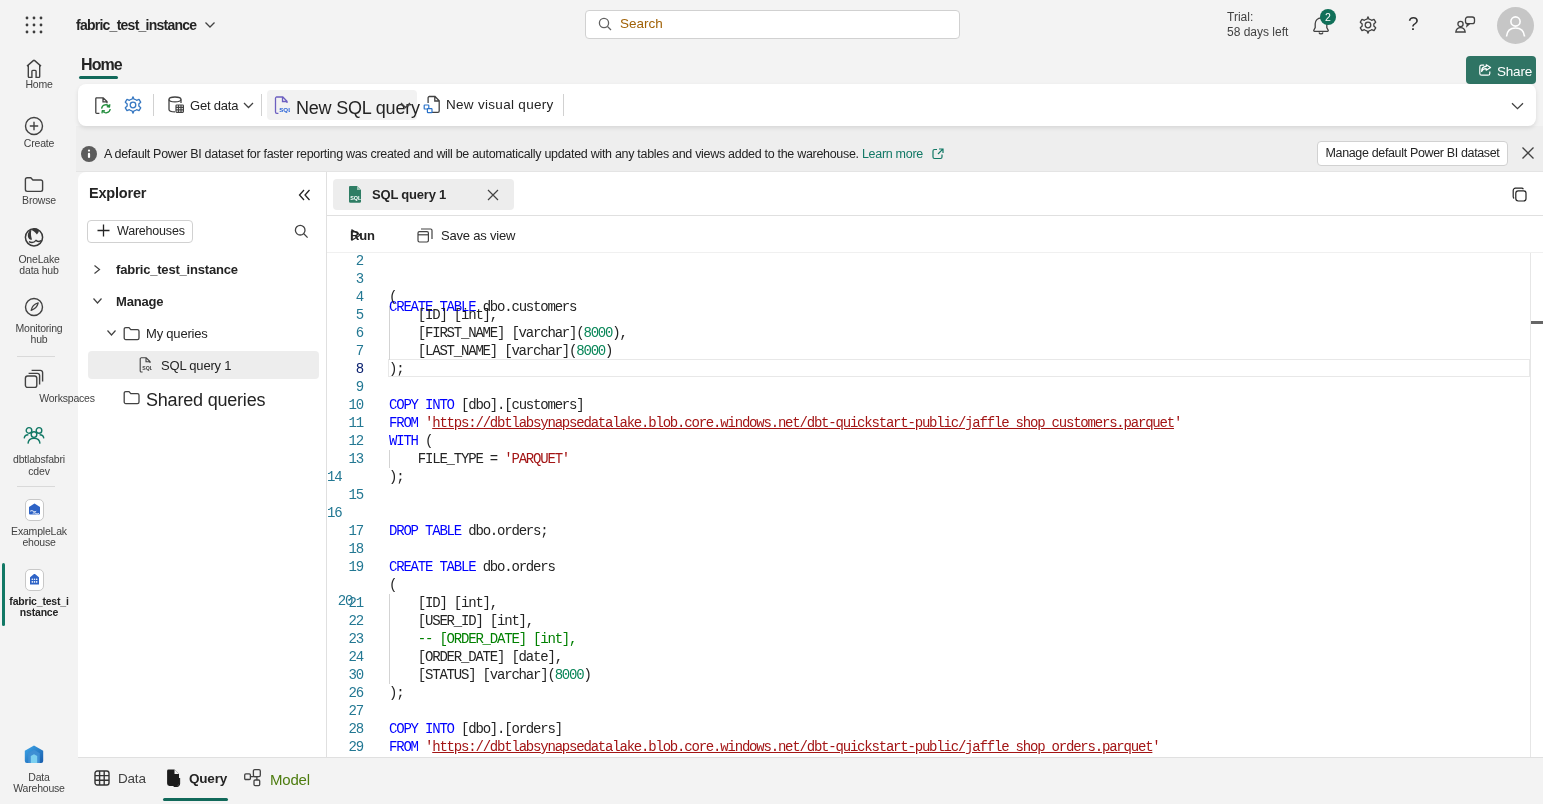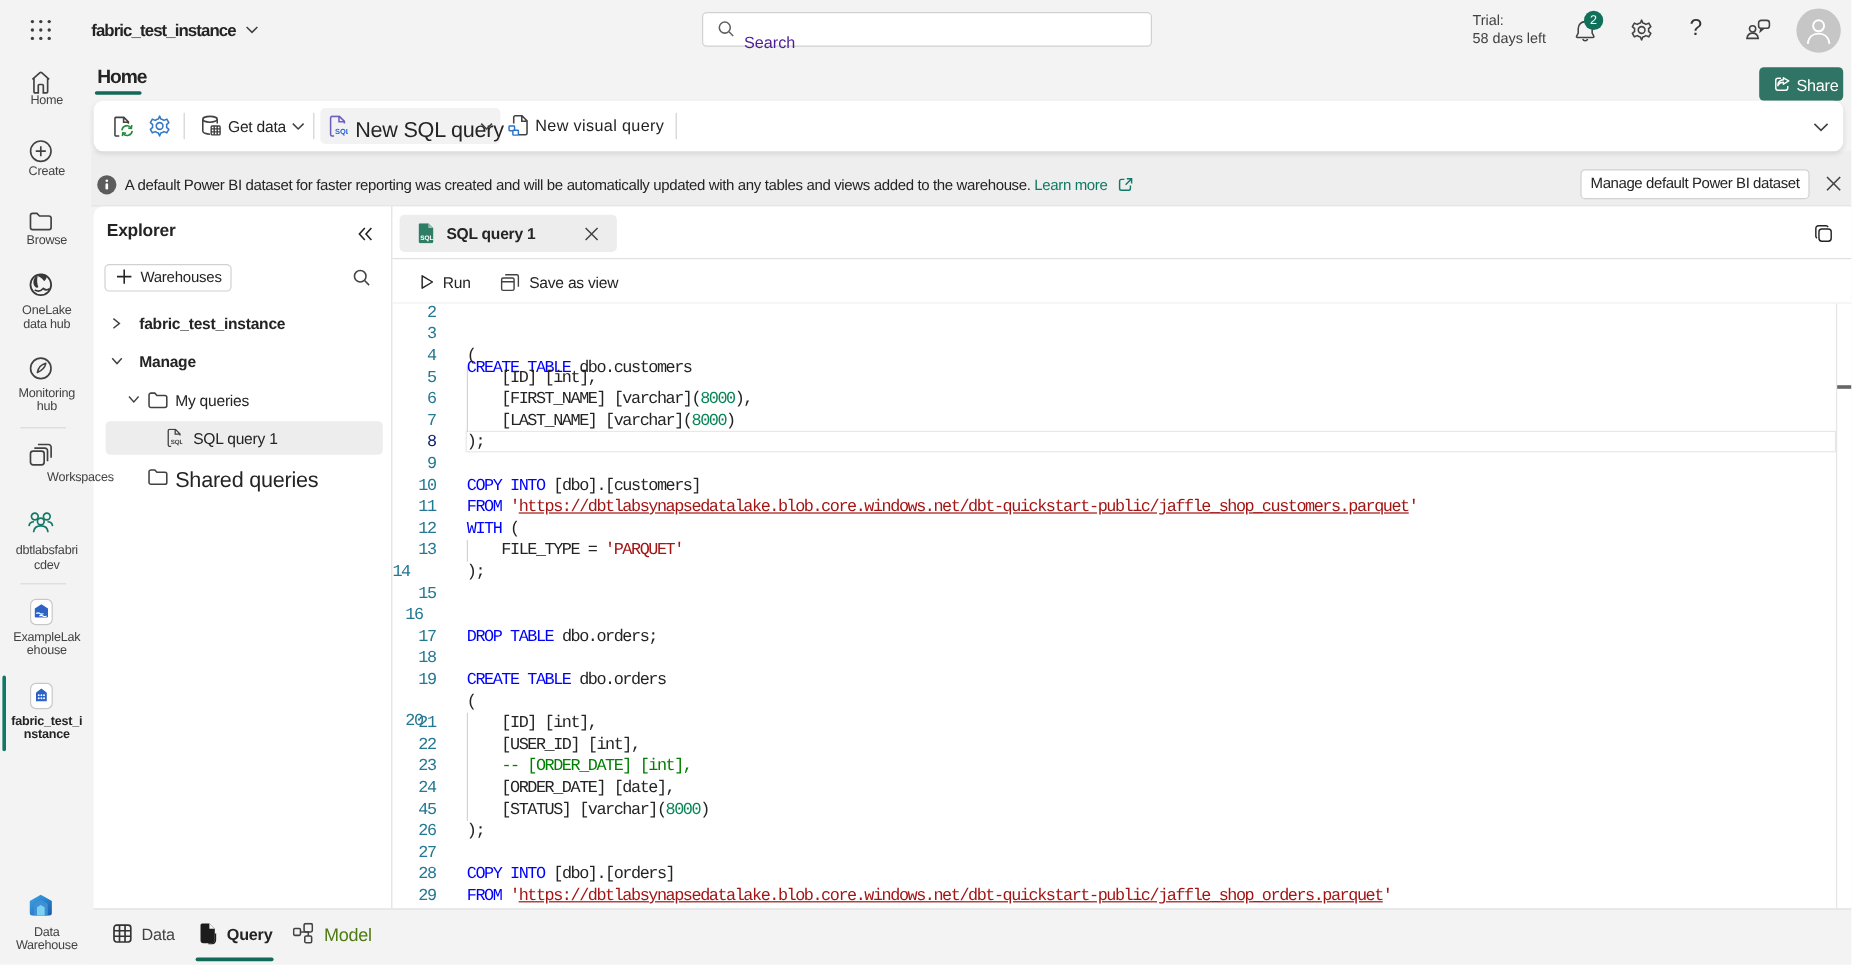--- a/index.html
+++ b/index.html
@@ -40,21 +40,21 @@
   <div class="a" style="left:76px;top:17px;font-size:14px;font-weight:600;letter-spacing:-0.75px;">fabric_test_instance</div>
   <svg class="a" style="left:204px;top:21px;" width="12" height="8" viewBox="0 0 12 8">
     <path d="M1.5 1.5 L6 6 L10.5 1.5" fill="none" stroke="#424242" stroke-width="1.3"></path>
   </svg>
 
   <div class="a" style="left:585px;top:10px;width:373px;height:27px;background:#fff;border:1px solid #d1d1d1;border-radius:4px;"></div>
   <svg class="a" style="left:598px;top:17px;" width="14" height="14" viewBox="0 0 14 14">
     <circle cx="6" cy="6" r="4.6" fill="none" stroke="#616161" stroke-width="1.3"></circle>
     <path d="M9.5 9.5 L13 13" stroke="#616161" stroke-width="1.3"></path>
   </svg>
-  <div class="a" style="left:620px;top:16px;font-size:13.5px;color:#4c1d95;margin-top:12px;">Search</div>
+  <div class="a" style="left:620px;top:16px;font-size:13.5px;color:#a16207;">Search</div>
 
   <div class="a" style="left:1227px;top:10px;font-size:12px;color:#424242;line-height:14.5px;">Trial:<br>58 days left</div>
 
   <svg class="a" style="left:1311px;top:16px;" width="20" height="20" viewBox="0 0 20 20">
     <path d="M10 2 C6.7 2 4.2 4.5 4.2 7.8 L4.2 11.5 L2.8 14.2 A0.8 0.8 0 0 0 3.5 15.3 L16.5 15.3 A0.8 0.8 0 0 0 17.2 14.2 L15.8 11.5 L15.8 7.8 C15.8 4.5 13.3 2 10 2 Z" fill="none" stroke="#424242" stroke-width="1.3"></path>
     <path d="M8 16.5 A2.1 2.1 0 0 0 12 16.5" fill="none" stroke="#424242" stroke-width="1.3"></path>
   </svg>
   <div class="a" style="left:1320px;top:9px;width:16px;height:16px;border-radius:50%;background:#117059;color:#fff;font-size:10.5px;text-align:center;line-height:16px;">2</div>
 
   <svg class="a" style="left:1358px;top:15px;" width="20" height="20" viewBox="0 0 20 20">
@@ -242,21 +242,21 @@
       <rect x="3.8" y="3.8" width="10.2" height="10.2" rx="2.4"></rect>
       <path d="M2.2 11.4 A1.9 1.9 0 0 1 1.2 9.8 L1.2 3.4 A2.2 2.2 0 0 1 3.4 1.2 L9.8 1.2 A1.9 1.9 0 0 1 11.4 2.2"></path>
     </g>
   </svg>
 </div>
 
 <div id="runrow">
   <svg class="a" style="left:350px;top:228px;" width="12" height="14" viewBox="0 0 12 14">
     <path d="M1.8 1.8 L10.4 7 L1.8 12.2 Z" fill="none" stroke="#242424" stroke-width="1.2" stroke-linejoin="round"></path>
   </svg>
-  <div class="a" style="left:369px;top:228px;font-size:13px;letter-spacing:-0.2px;">Run</div>
+  <div class="a" style="left:350px;top:228px;font-size:13px;letter-spacing:-0.2px;font-weight:bold;">Run</div>
   <svg class="a" style="left:417px;top:228px;" width="16" height="15" viewBox="0 0 16 15">
     <g fill="none" stroke="#424242" stroke-width="1.2">
       <rect x="1" y="3.6" width="10.4" height="10.4" rx="1.4"></rect>
       <path d="M1 6.8 L11.4 6.8"></path>
       <path d="M4 1 L13.6 1 A1.4 1.4 0 0 1 15 2.4 L15 11"></path>
     </g>
   </svg>
   <div class="a" style="left:441px;top:228px;font-size:13px;letter-spacing:-0.2px;">Save as view</div>
 </div>
 
@@ -284,37 +284,37 @@
   <div class="a code" style="left:389px;top:396px;"><span class="k">COPY</span> <span class="k">INTO</span> [dbo].[customers]</div>
   <div class="a num" style="left:327px;top:414px;width:36px;text-align:right;">11</div>
   <div class="a code" style="left:389px;top:414px;"><span class="k">FROM</span> <span class="s">'<span class="u">https://dbtlabsynapsedatalake.blob.core.windows.net/dbt-quickstart-public/jaffle_shop_customers.parquet</span>'</span></div>
   <div class="a num" style="left:327px;top:432px;width:36px;text-align:right;">12</div>
   <div class="a code" style="left:389px;top:432px;"><span class="k">WITH</span> (</div>
   <div class="a num" style="left:327px;top:450px;width:36px;text-align:right;">13</div>
   <div class="a code" style="left:389px;top:450px;">    FILE_TYPE = <span class="s">'PARQUET'</span></div>
   <div class="a num" style="left:327px;top:468px;width:36px;text-align:left;">14</div>
   <div class="a code" style="left:389px;top:468px;">);</div>
   <div class="a num" style="left:327px;top:486px;width:36px;text-align:right;">15</div>
-  <div class="a num" style="left:327px;top:504px;width:36px;text-align:center;">16</div>
+  <div class="a num" style="left:327px;top:504px;width:36px;text-align:left;">16</div>
   <div class="a num" style="left:327px;top:522px;width:36px;text-align:right;">17</div>
   <div class="a code" style="left:389px;top:522px;"><span class="k">DROP</span> <span class="k">TABLE</span> dbo.orders;</div>
   <div class="a num" style="left:327px;top:540px;width:36px;text-align:right;">18</div>
   <div class="a num" style="left:327px;top:558px;width:36px;text-align:right;">19</div>
   <div class="a code" style="left:389px;top:558px;"><span class="k">CREATE</span> <span class="k">TABLE</span> dbo.orders</div>
   <div class="a num" style="left:327px;top:592px;width:36px;text-align:center;">20</div>
   <div class="a code" style="left:389px;top:576px;">(</div>
   <div class="a num" style="left:327px;top:594px;width:36px;text-align:right;">21</div>
   <div class="a code" style="left:389px;top:594px;">    [ID] [int],</div>
   <div class="a num" style="left:327px;top:612px;width:36px;text-align:right;">22</div>
   <div class="a code" style="left:389px;top:612px;">    [USER_ID] [int],</div>
   <div class="a num" style="left:327px;top:630px;width:36px;text-align:right;">23</div>
   <div class="a code" style="left:389px;top:630px;">    <span class="c">-- [ORDER_DATE] [int],</span></div>
   <div class="a num" style="left:327px;top:648px;width:36px;text-align:right;">24</div>
   <div class="a code" style="left:389px;top:648px;">    [ORDER_DATE] [date],</div>
-  <div class="a num" style="left:327px;top:666px;width:36px;text-align:right;">45</div>
+  <div class="a num" style="left:327px;top:666px;width:36px;text-align:right;">30</div>
   <div class="a code" style="left:389px;top:666px;">    [STATUS] [varchar](<span class="n">8000</span>)</div>
   <div class="a num" style="left:327px;top:684px;width:36px;text-align:right;">26</div>
   <div class="a code" style="left:389px;top:684px;">);</div>
   <div class="a num" style="left:327px;top:702px;width:36px;text-align:right;">27</div>
   <div class="a num" style="left:327px;top:720px;width:36px;text-align:right;">28</div>
   <div class="a code" style="left:389px;top:720px;"><span class="k">COPY</span> <span class="k">INTO</span> [dbo].[orders]</div>
   <div class="a num" style="left:327px;top:738px;width:36px;text-align:right;">29</div>
   <div class="a code" style="left:389px;top:738px;"><span class="k">FROM</span> <span class="s">'<span class="u">https://dbtlabsynapsedatalake.blob.core.windows.net/dbt-quickstart-public/jaffle_shop_orders.parquet</span>'</span></div>
 </div>
 

